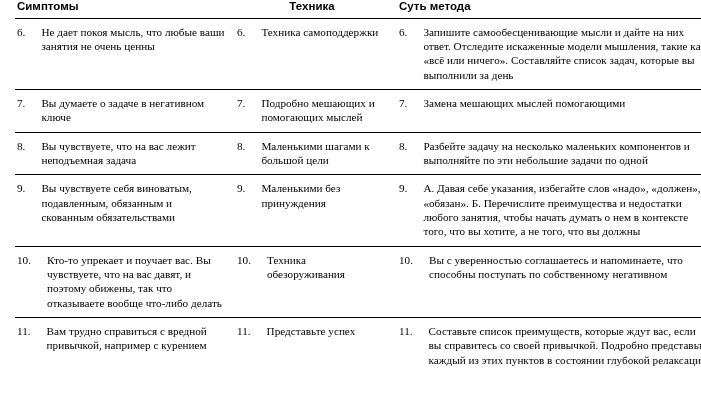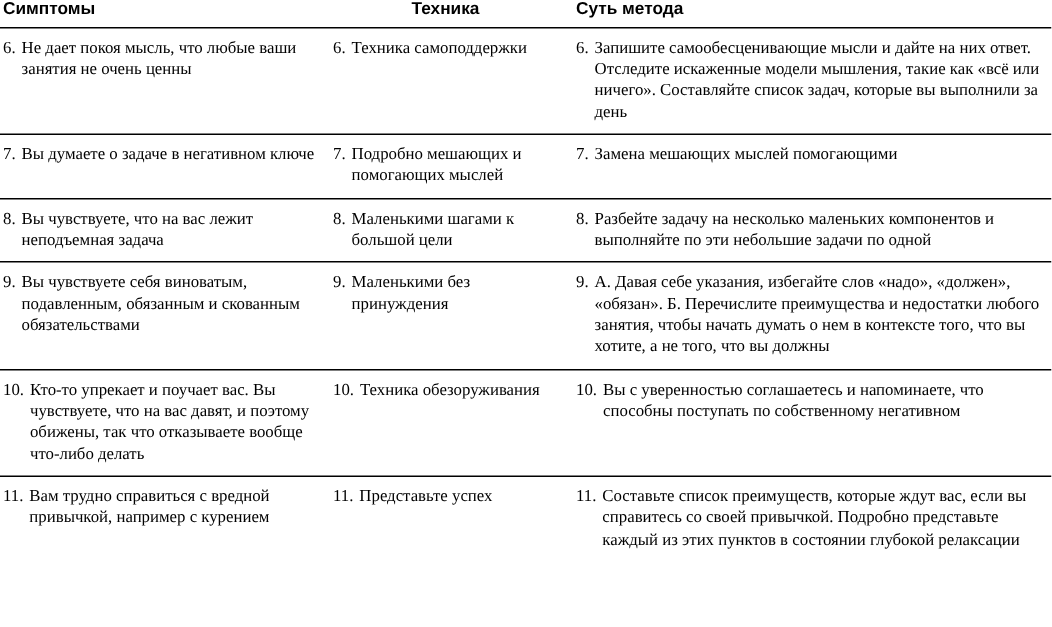--- a/index.html
+++ b/index.html
@@ -12,20 +12,21 @@
     height: 418px;
     font-family: "Liberation Serif", serif;
     color: #000000;
     overflow: hidden;
   }
   .page {
     position: relative;
     width: 596px;
     height: 418px;
     box-sizing: border-box;
+    padding-left: 15px;
   }
   table.matrix {
     width: 701px;
     border-collapse: collapse;
     table-layout: fixed;
   }
   table.matrix col.c-sym { width: 218px; }
   table.matrix col.c-tech { width: 160px; }
   table.matrix col.c-method { width: 323px; }
 
@@ -60,20 +61,21 @@
     display: flex;
     align-items: flex-start;
   }
   .num {
     flex: 0 0 auto;
     white-space: nowrap;
     padding-right: 4px;
   }
   .txt {
     flex: 1 1 auto;
+    margin-left: 12px;
   }
 </style>
 </head>
 <body>
 
 <div class="page">
   <table class="matrix">
     <colgroup>
       <col class="c-sym">
       <col class="c-tech">

